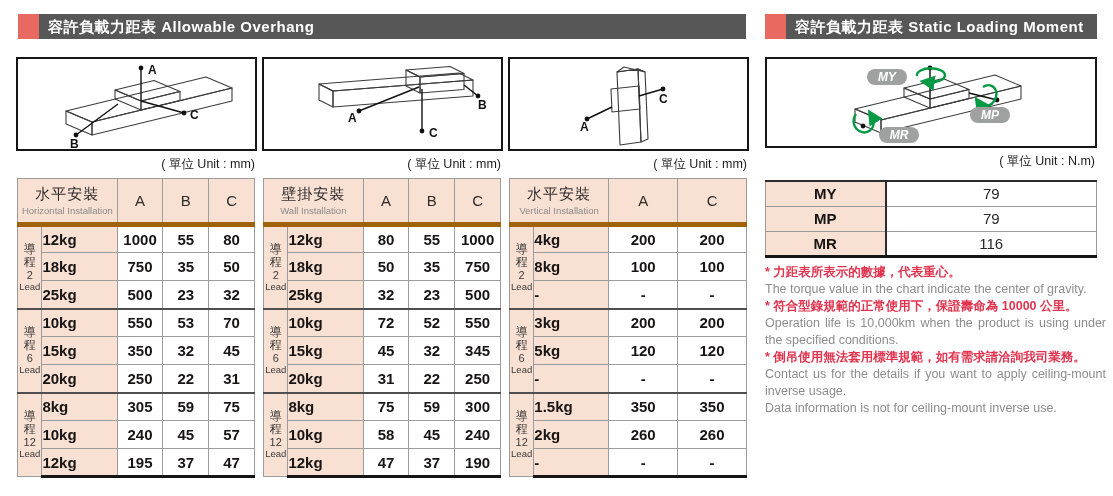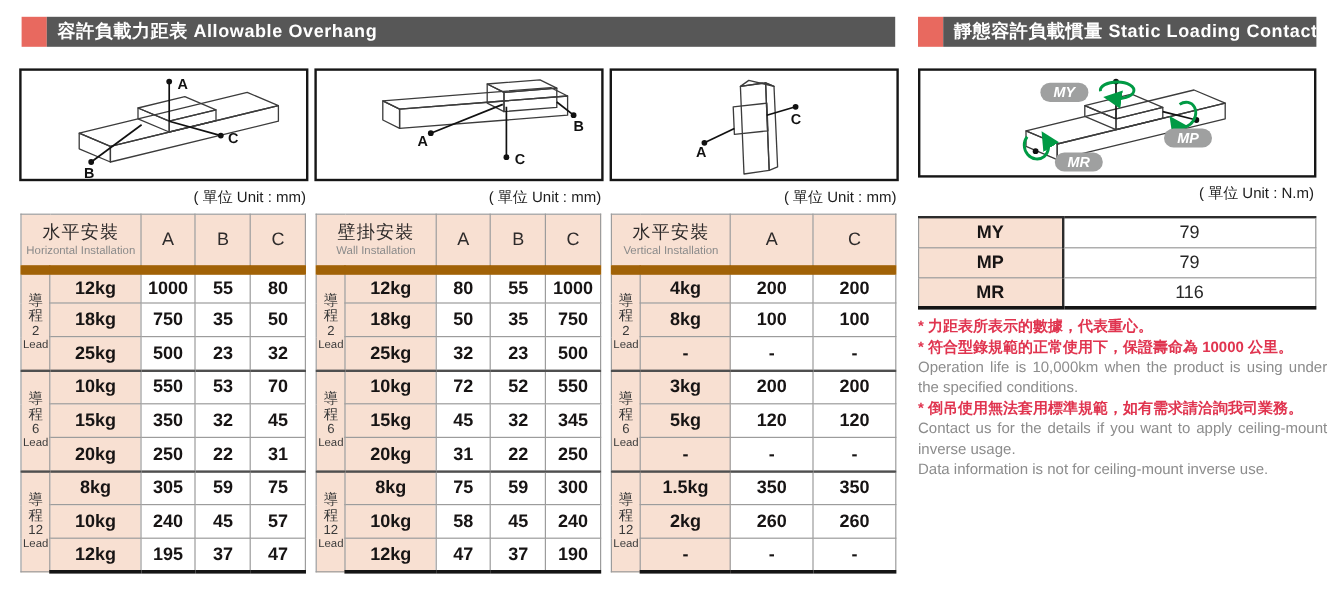--- a/index.html
+++ b/index.html
@@ -24,29 +24,29 @@
   .unit1{left:16px;top:156px;width:239px;}
   .unit2{left:262px;top:156px;width:239px;}
   .unit3{left:508px;top:156px;width:239px;}
   .unit4{left:765px;top:153px;width:330px;}
 
   
   .ovh{position:absolute;top:178px;border-collapse:collapse;table-layout:fixed;width:238px;background:#fff;}
   .ovh-1{left:17px;}.ovh-2{left:263px;}.ovh-3{left:509px;}
   .ovh th,.ovh td{border:1px solid #9c9c9c;padding:0;box-sizing:border-box;}
   .ovh thead th{background:#f8e0d2;height:46px;vertical-align:middle;}
-  .ovh thead tr{border-bottom:8px solid #a16207;}
+  .ovh thead tr{border-bottom:5px solid #a16207;}
   .tt-zh{font-size:15px;color:#2e2b2b;font-weight:normal;letter-spacing:1px;}
   .tt-en{font-size:9.5px;color:#8a8a8a;font-weight:normal;margin-top:1px;}
   .t-col{font-size:15px;font-weight:normal;color:#2e2b2b;}
   .t-lead{background:#f8e0d2;text-align:center;vertical-align:middle;padding:2px 0;}
   .ld-zh{font-size:12px;line-height:13px;color:#3a3a3a;}
   .ld-num{font-size:11px;line-height:12px;color:#3a3a3a;}
   .ld-en{font-size:9.5px;line-height:11px;color:#3a3a3a;}
-  .t-weight{background:#f8e0d2;font-weight:bold;font-size:15px;color:#171414;text-align:center;height:28px;}
+  .t-weight{background:#f8e0d2;font-weight:bold;font-size:15px;color:#171414;height:28px;}
   .t-val{background:#fff;font-weight:bold;font-size:15px;color:#171414;text-align:center;height:28px;}
   .ovh tbody tr.grp td{border-top:2px solid #4f4f4f;}
   .ovh tbody tr:last-child td{border-bottom:3px solid #151515;}
 
   
   .mom{position:absolute;left:765px;top:180px;width:332px;border-collapse:collapse;table-layout:fixed;}
   .mom td{border:1px solid #9b9b9b;height:25px;box-sizing:border-box;}
   .mom tr:first-child td{border-top:2px solid #2c2c2c;}
   .mom tr:last-child td{border-bottom:3px solid #151515;}
   .m-label{background:#f8e0d2;width:120px;text-align:center;font-weight:bold;font-size:15px;color:#171414;border-right:2px solid #2c2c2c !important;}
@@ -71,21 +71,21 @@
 <body>
 
 <div id="page">
 
   <div class="sec sec-left">
     <div class="chip"></div>
     <div class="bar">容許負載力距表 Allowable Overhang</div>
   </div>
   <div class="sec sec-right">
     <div class="chip"></div>
-    <div class="bar">靜態容許負載慣量 Static Loading Contact</div>
+    <div class="bar">容許負載力距表 Static Loading Moment</div>
   </div>
 
   <div class="dbox dbox1">
     <svg width="237" height="90" viewBox="0 0 237 90">
       <polygon class="wire" points="48,52 188,18 214,29 74,63"></polygon>
       <polygon class="wire" points="48,52 74,63 74,76 48,65"></polygon>
       <polygon class="wire" points="74,63 214,29 214,42 74,76"></polygon>
       <polygon class="wire" points="97,31 136,21.5 162,32.5 123,42"></polygon>
       <polygon class="wire" points="97,31 123,42 123,51 97,40"></polygon>
       <polygon class="wire" points="123,42 162,32.5 162,41.5 123,51"></polygon>
@@ -461,20 +461,21 @@
         </tr>
         <tr>
           <td class="m-label">MR</td>
           <td class="m-value">116</td>
         </tr>
       </tbody>
     </table>
 
   <div class="notes">
       <div class="note-zh">* 力距表所表示的數據，代表重心。</div>
+      <div class="note-en">The torque value in the chart indicate the center of gravity.</div>
       <div class="note-zh">* 符合型錄規範的正常使用下，保證壽命為 10000 公里。</div>
       <div class="note-en">Operation life is 10,000km when the product is using under the specified conditions.</div>
       <div class="note-zh">* 倒吊使用無法套用標準規範，如有需求請洽詢我司業務。</div>
       <div class="note-en">Contact us for the details if you want to apply ceiling-mount inverse usage.</div>
       <div class="note-en">Data information is not for ceiling-mount inverse use.</div>
     </div>
 
 </div>
 
 </body></html>

